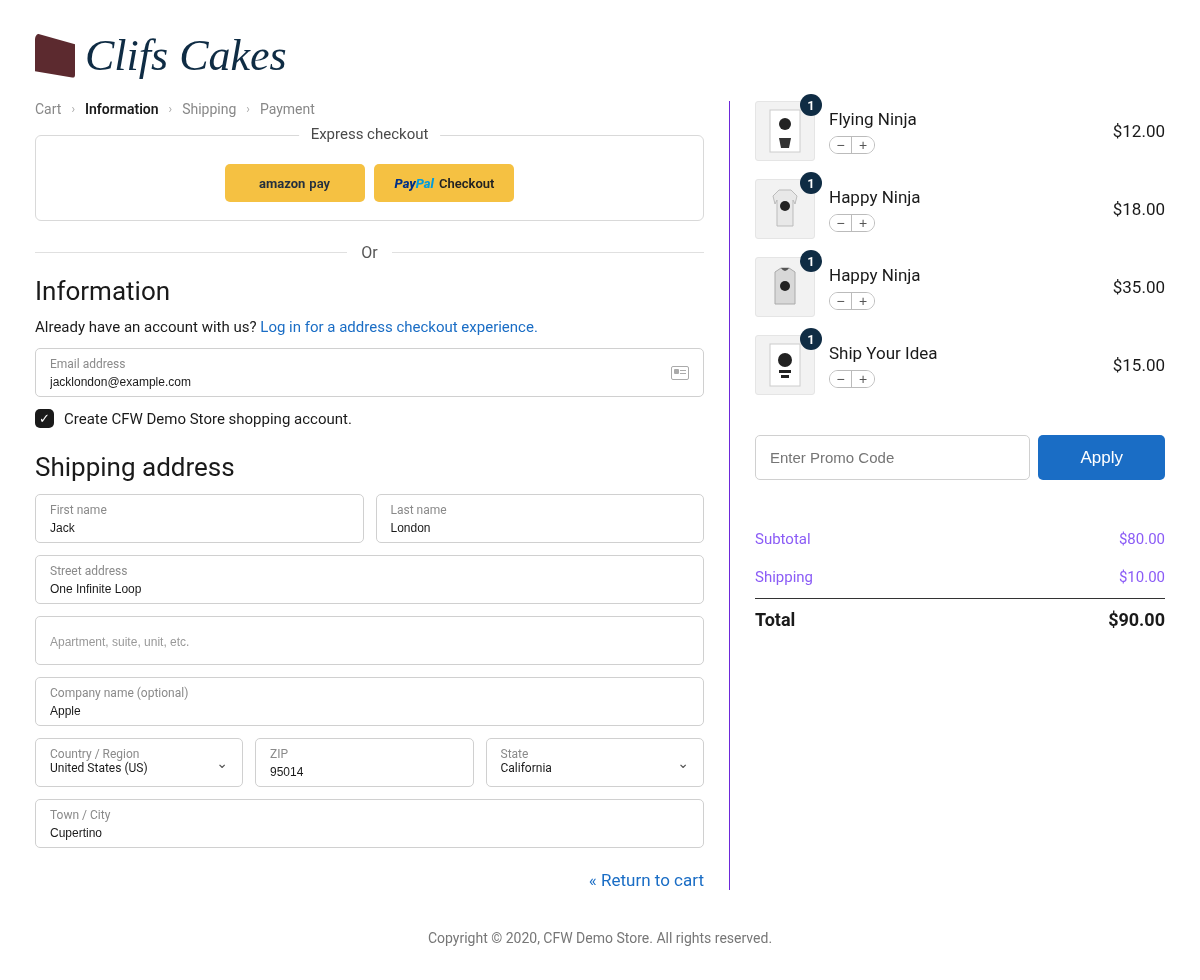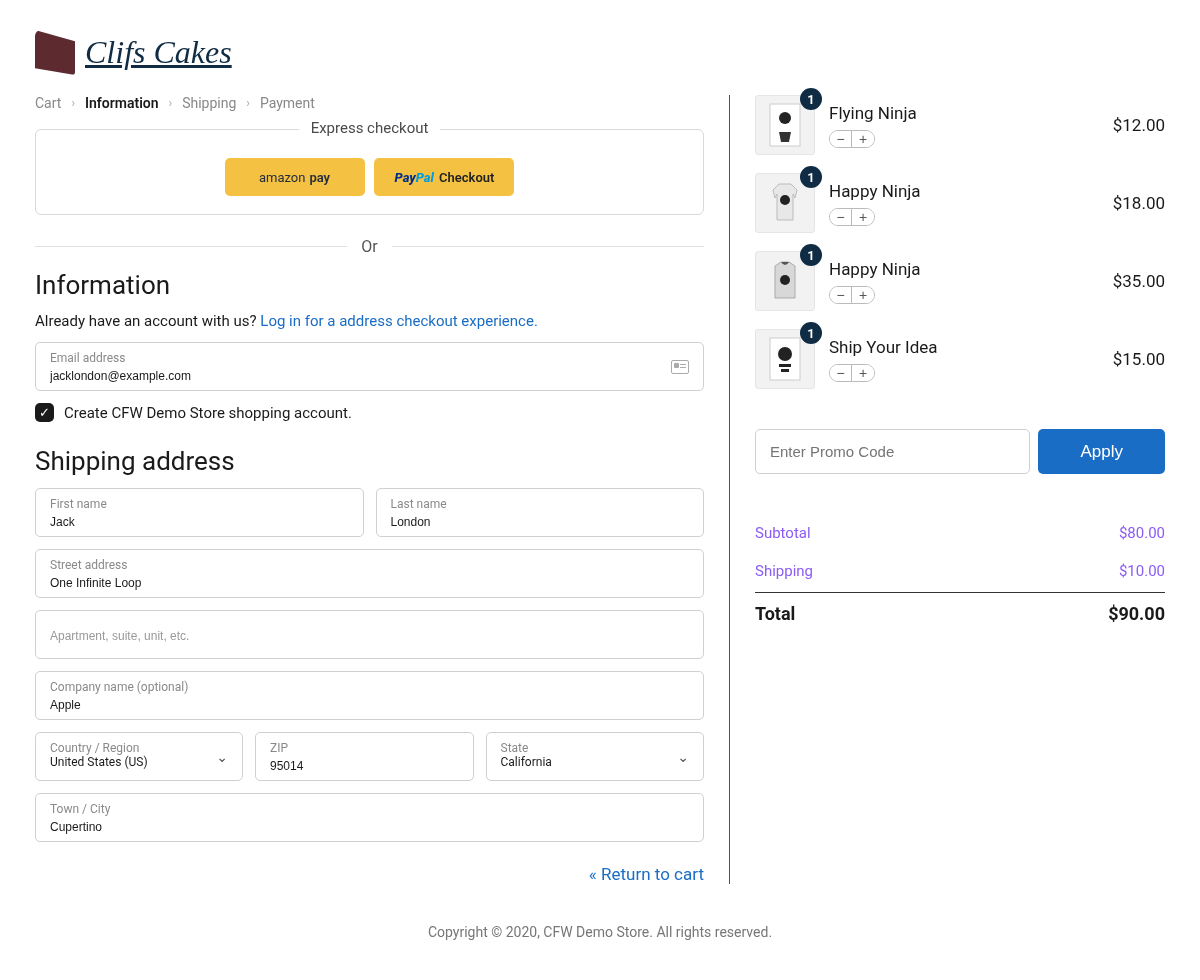--- a/index.html
+++ b/index.html
@@ -1,20 +1,20 @@
 <!DOCTYPE html>
 <html><head>
 <meta charset="utf-8">
 <style>
 * { box-sizing: border-box; margin: 0; padding: 0; }
 body { font-family: -apple-system, BlinkMacSystemFont, "Segoe UI", Roboto, sans-serif; color: #1a1a1a; background: #fff; width: 1200px; }
 .container { padding: 30px 35px 20px; }
 .logo-row { display: flex; align-items: center; gap: 10px; margin-bottom: 20px; }
 .logo-shape { width: 40px; height: 45px; background: #5c2a2f; clip-path: polygon(0 0, 100% 25%, 100% 100%, 0 85%); border-radius: 6px 3px 3px 6px; }
-.brand { font-family: "Brush Script MT", cursive; font-size: 32px; font-style: italic; color: #0f2c44; font-weight: 500; text-decoration: underline; }
+.brand { font-family: "Brush Script MT", cursive; font-size: 44px; font-style: italic; color: #0f2c44; font-weight: 500; }
 .main { display: flex; }
 .left { flex: 0 0 695px; padding-right: 25px; border-right: 1px solid #6d28d9; }
 .right { flex: 1; padding-left: 25px; }
 .breadcrumb { display: flex; align-items: center; gap: 10px; font-size: 14px; color: #888; margin-bottom: 18px; }
 .breadcrumb .active { color: #1a1a1a; font-weight: 600; }
 .breadcrumb .chev { color: #aaa; font-size: 12px; }
 .express-box { border: 1px solid #d9d9d9; border-radius: 6px; padding: 28px 20px 18px; position: relative; text-align: center; margin-bottom: 22px; }
 .express-box .legend { position: absolute; top: -11px; left: 50%; transform: translateX(-50%); background: #fff; padding: 0 12px; font-size: 15px; color: #4a4a4a; }
 .pay-btn { display: inline-flex; align-items: center; justify-content: center; height: 38px; width: 140px; border-radius: 5px; background: #f5c142; margin: 0 3px; font-size: 13px; font-weight: 600; cursor: pointer; }
 .pay-btn .pp { color: #003087; }
@@ -78,21 +78,21 @@
         <span class="active">Information</span>
         <span class="chev">›</span>
         <span>Shipping</span>
         <span class="chev">›</span>
         <span>Payment</span>
       </div>
 
       <div class="express-box">
         <div class="legend">Express checkout</div>
         <div class="pay-btn">
-          <span style="font-weight:400;color:#232f3e;">amazon</span>
+          <span style="font-weight:700;color:#232f3e;">amazon</span>
             <span style="color:#232f3e;margin-left:4px;">pay</span>
         </div>
         <div class="pay-btn" style="background:#f5c142;">
           <span class="pp" style="font-style:italic;font-weight:800;">Pay</span>
             <span class="pp2" style="font-style:italic;font-weight:800;">Pal</span>
             <span style="margin-left:5px;color:#222;font-weight:600;">Checkout</span>
         </div>
       </div>
 
       <div class="or-row">

